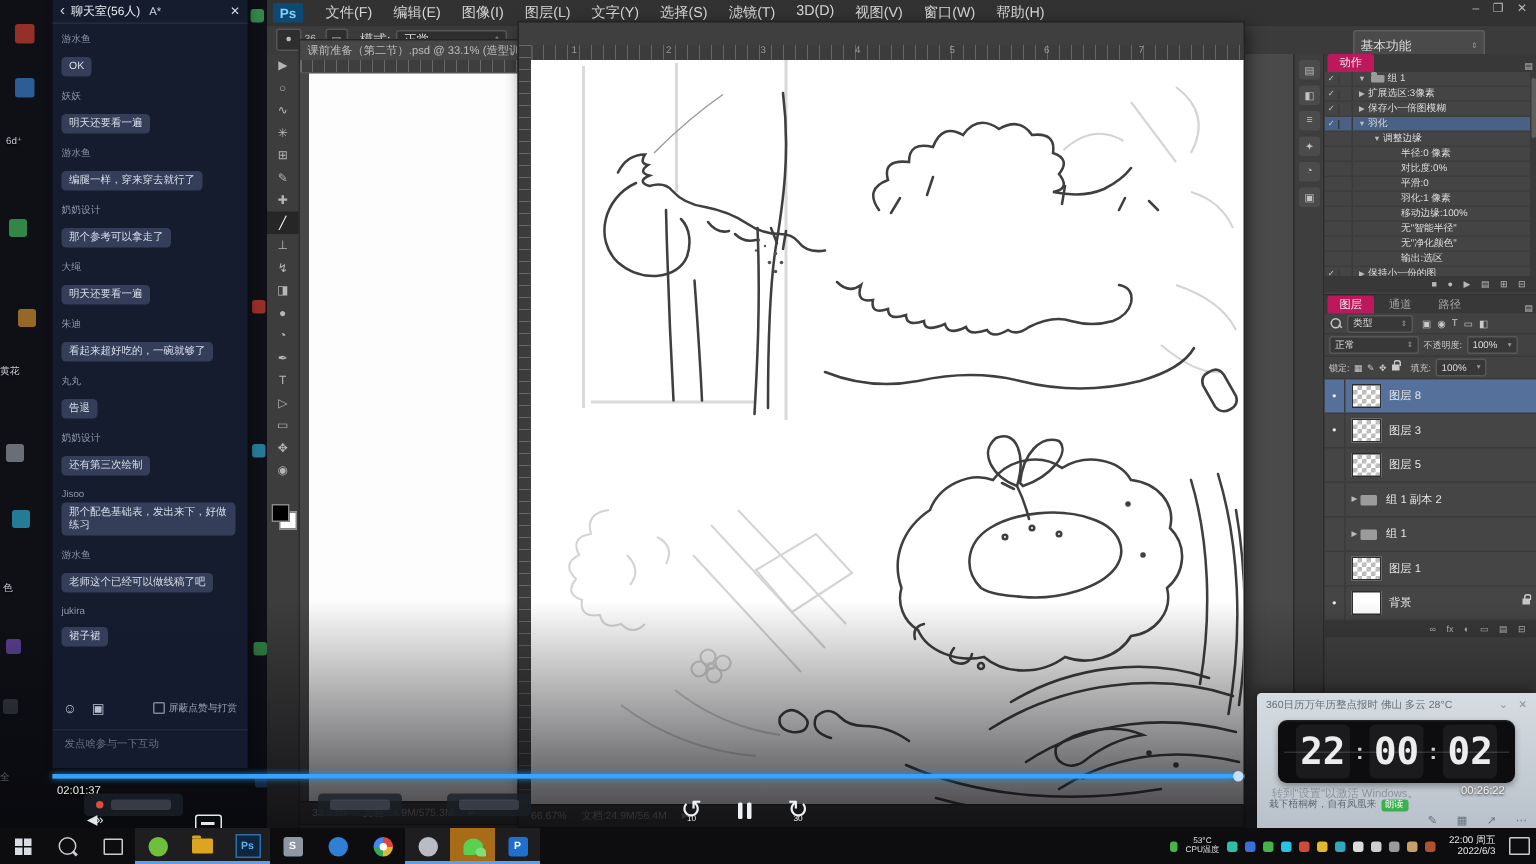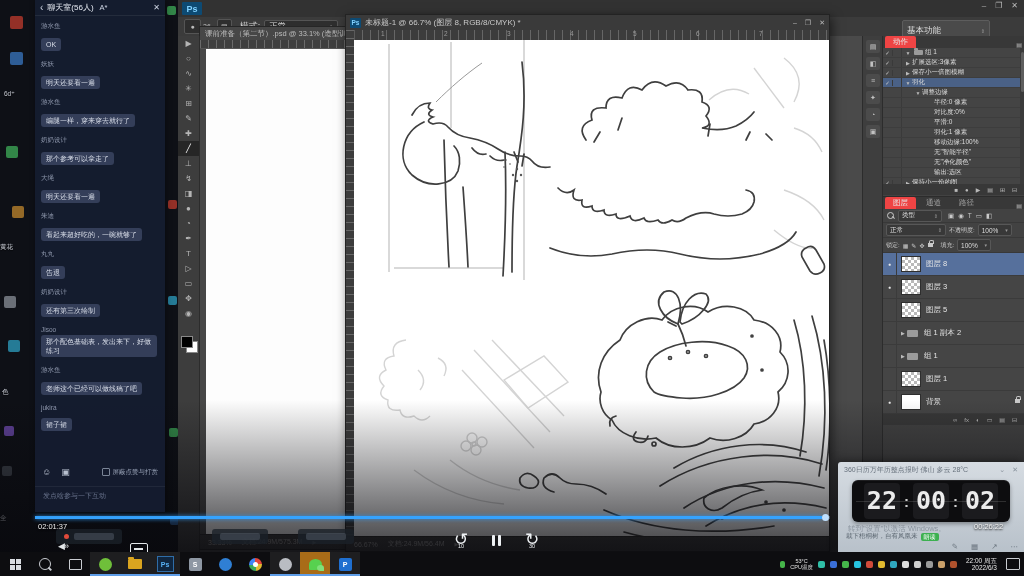--- a/index.html
+++ b/index.html
@@ -54,21 +54,21 @@
   #fd-ruler span{width:63px;padding-left:27px;box-sizing:border-box;}
   #fd-lruler{position:absolute;left:0;top:15px;width:8px;bottom:16px;background:#3c3c3c;border-right:1px solid #5a5a5a;
             background-image:repeating-linear-gradient(180deg,#666 0 1px,transparent 1px 8px);}
   #fd-canvas{position:absolute;left:8px;top:25px;width:475px;height:497px;background:#fff;overflow:hidden;}
   
   #panelstrip{left:862px;top:36px;width:20px;height:516px;background:#3e3e3e;border-left:1px solid #2c2c2c;z-index:3;}
   .pstrip-ico{width:14px;height:13px;margin:4px auto 0;background:#4b4b4b;border-radius:2px;color:#c2c2c2;
               font-size:7px;display:flex;align-items:center;justify-content:center;}
   #panels{left:882px;top:36px;width:142px;height:516px;background:#424242;z-index:3;border-left:1px solid #2c2c2c;}
   .ptabs{height:12px;background:#383838;display:flex;align-items:flex-end;font-size:7.5px;color:#b5b5b5;}
-  .ptab{padding:1px 8px;background:#ef4444;color:#e8e8e8;border-radius:2px 2px 0 0;margin-left:2px;}
+  .ptab{padding:1px 8px;background:#be185d;color:#e8e8e8;border-radius:2px 2px 0 0;margin-left:2px;}
   .ptab.dim{background:transparent;color:#a5a5a5;}
   .pmenu{margin-left:auto;margin-right:3px;color:#bbb;font-size:6px;}
   
   #actions{height:160px;overflow:hidden;border-bottom:1px solid #2c2c2c;}
   #act-rows{height:136px;background:#444;overflow:hidden;position:relative;}
   .arow{height:9px;display:flex;align-items:center;font-size:6.5px;color:#ddd;border-bottom:1px solid #3d3d3d;}
   .arow .chk{width:9px;text-align:center;color:#c9c9c9;font-size:5.5px;border-right:1px solid #3a3a3a;}
   .arow .tbox{width:8px;height:100%;border-right:1px solid #3a3a3a;}
   .arow .lbl{flex:1;display:flex;align-items:center;padding-left:2px;white-space:nowrap;overflow:hidden;}
   .arow .arr{width:8px;font-size:5px;color:#bbb;text-align:center;}
@@ -220,20 +220,34 @@
   <div>
     <div class="dicon" style="left:167px;top:6px;width:9px;height:9px;background:#3fae5a;"></div>
     <div class="dicon" style="left:168px;top:200px;width:9px;height:9px;background:#c23b2e;"></div>
     <div class="dicon" style="left:168px;top:296px;width:9px;height:9px;background:#2e9fc2;"></div>
     <div class="dicon" style="left:169px;top:428px;width:9px;height:9px;background:#3fae5a;"></div>
     <div class="dicon" style="left:170px;top:516px;width:9px;height:9px;background:#3a77c2;"></div>
   </div>
 
   <div class="abs" id="menubar">
     <div id="pslogo">Ps</div>
+    <div style="display:flex;">
+
+    <span class="menu-item">文件(F)</span>
+        <span class="menu-item">编辑(E)</span>
+        <span class="menu-item">图像(I)</span>
+        <span class="menu-item">图层(L)</span>
+        <span class="menu-item">文字(Y)</span>
+        <span class="menu-item">选择(S)</span>
+        <span class="menu-item">滤镜(T)</span>
+        <span class="menu-item">3D(D)</span>
+        <span class="menu-item">视图(V)</span>
+        <span class="menu-item">窗口(W)</span>
+        <span class="menu-item">帮助(H)</span>
+      </div>
     <div id="winctl">
       <span>–</span>
       <span>❐</span>
       <span>✕</span>
     </div>
   </div>
 
   <div class="abs" id="optionsbar">
     <div class="opt-chip">●</div>
     <span class="opt-num">36</span>
@@ -323,29 +337,20 @@
           <span>◉</span>
         </div>
       </div>
     <div id="swatch">
       <div id="swfg"></div>
       <div id="swbg"></div>
     </div>
   </div>
 
   <div class="abs" id="floatdoc">
-    <div id="fd-title">
-      <span class="mini">Ps</span>
-      <span>未标题-1 @ 66.7% (图层 8, RGB/8/CMYK) *</span>
-      <span id="fd-ctl">
-        <span>–</span>
-        <span>❐</span>
-        <span>✕</span>
-      </span>
-    </div>
     <div id="fd-ruler">
 
     <span>1</span>
         <span>2</span>
         <span>3</span>
         <span>4</span>
         <span>5</span>
         <span>6</span>
         <span>7</span>
       </div>

